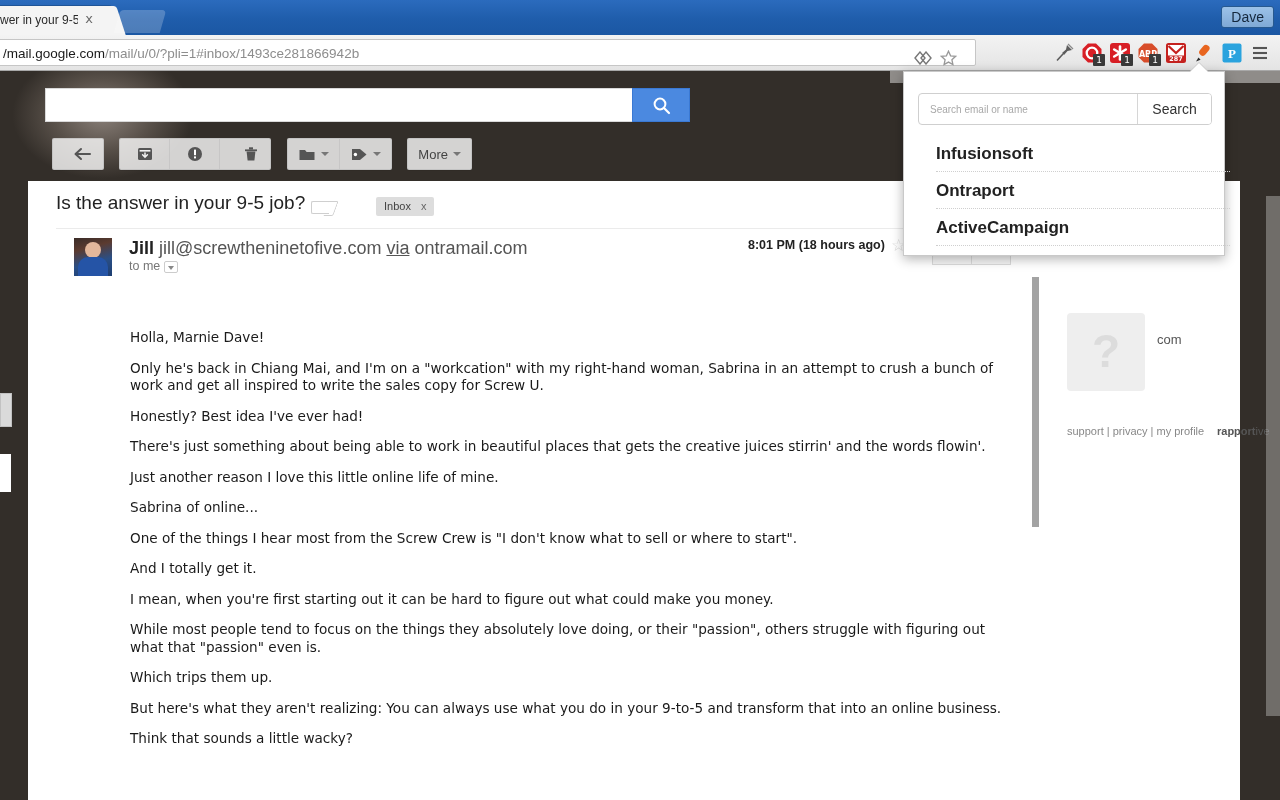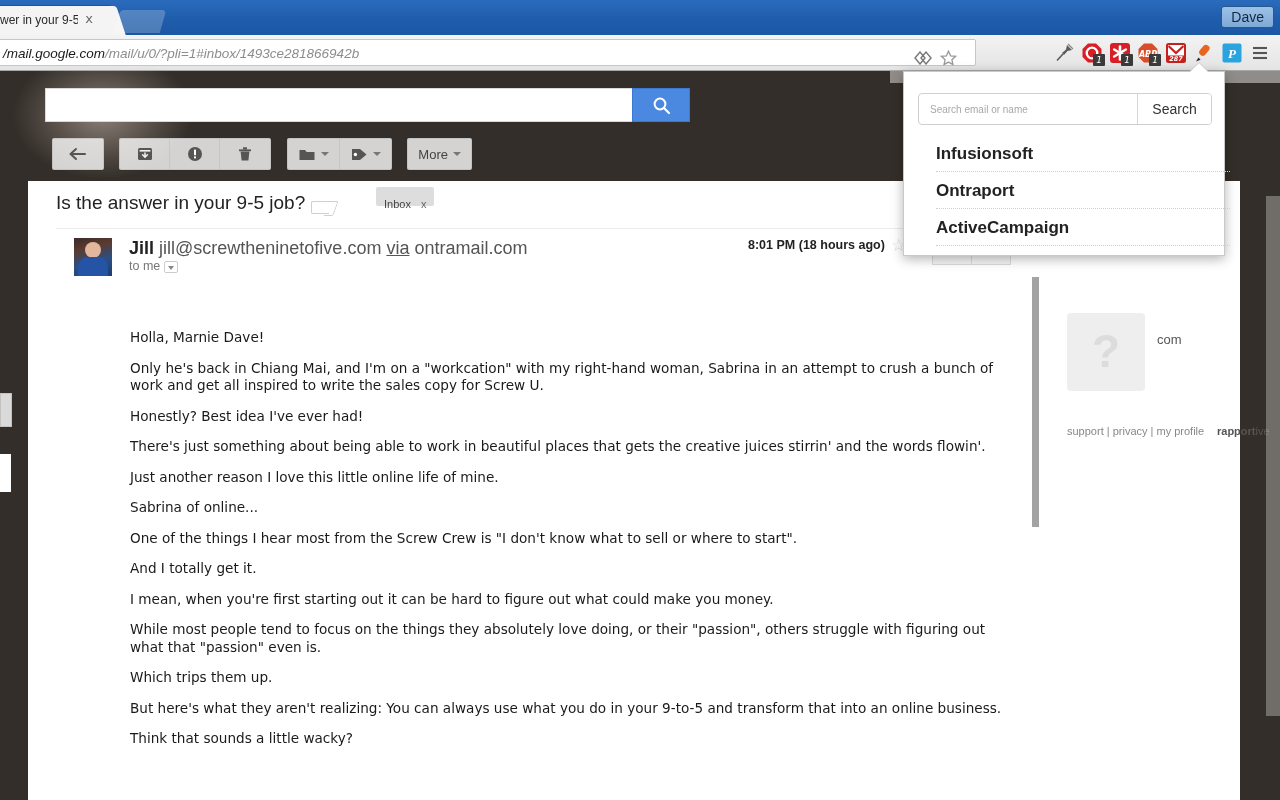--- a/index.html
+++ b/index.html
@@ -49,21 +49,20 @@
     background:linear-gradient(to bottom,#9cc2e8,#7fa9d6);
     border:1px solid #27598f; border-radius:3px;
     font-size:14px; line-height:20px; color:#15283d;
   }
 
   
   .omnibox-row{
     position:absolute; left:0; top:35px; width:1280px; height:36px;
     background:linear-gradient(to bottom,#f3f3f3,#e4e4e4);
     border-bottom:1px solid #a8a8a8;
-    font-style:italic;
   }
   .omnibox{
     position:absolute; left:-4px; top:4px; width:980px; height:27px;
     background:#fff; border:1px solid #c6c6c6; border-radius:2px;
   }
   .url-text{
     position:absolute; left:6px; top:4px; font-size:13.5px; line-height:19px;
     white-space:nowrap; color:#8d8d8d;
   }
   .url-text b{ color:#1a1a1a; font-weight:400; }
@@ -138,21 +137,21 @@
     background:rgba(252,252,252,.80);
     border:1px solid rgba(190,190,190,.75);
     border-radius:2px; margin-right:11px;
     box-shadow:0 1px 0 rgba(0,0,0,.06);
   }
   .tb-btn{
     min-width:50px; height:30px; display:flex; align-items:center; justify-content:center;
     border-right:1px solid rgba(190,190,190,.6); padding:0 10px;
     font-size:13px; color:#444;
   }
-  .tb-btn:last-child{ border-right:0; }
+  .tb-btn:last-child{ border-right:0;justify-content:flex-end; }
   .tb-caret{
     width:0;height:0; margin-left:5px;
     border-left:4px solid transparent;border-right:4px solid transparent;border-top:4px solid #777;
   }
 
   
   .mail-panel{
     position:absolute; left:28px; top:110px; width:1212px; height:619px;
     background:#fff;
   }
@@ -164,22 +163,22 @@
   .label-icon{
     position:absolute; left:283px; top:20px; width:18px; height:13px;
     border:1.5px solid #cfcfcf; border-right:0; border-radius:2px 0 0 2px;
   }
   .label-icon:after{
     content:""; position:absolute; right:-7px; top:-1.5px;
     width:9px; height:13px; border:1.5px solid #cfcfcf; border-left:0;
     transform:skewX(-20deg); border-radius:0 2px 2px 0;
   }
   .inbox-chip{
-    position:absolute; left:348px; top:6px; height:19px; background:#ddd;
-    font-size:11px; color:#444; line-height:19px; padding:8px 8px; border-radius:2px;
+    position:absolute; left:348px; top:16px; height:19px; background:#ddd;
+    font-size:11px; color:#444; line-height:19px; padding:0 8px; border-radius:2px;
     white-space:nowrap;
   }
   .inbox-chip .x{ margin-left:10px; color:#666; }
   .hr{
     position:absolute; left:28px; top:47px; width:1150px; height:1px; background:#ebebeb;
   }
 
   .msg-head{ position:absolute; left:0; top:48px; width:100%; height:48px; }
   .avatar{
     position:absolute; left:46px; top:9px; width:38px; height:38px;

